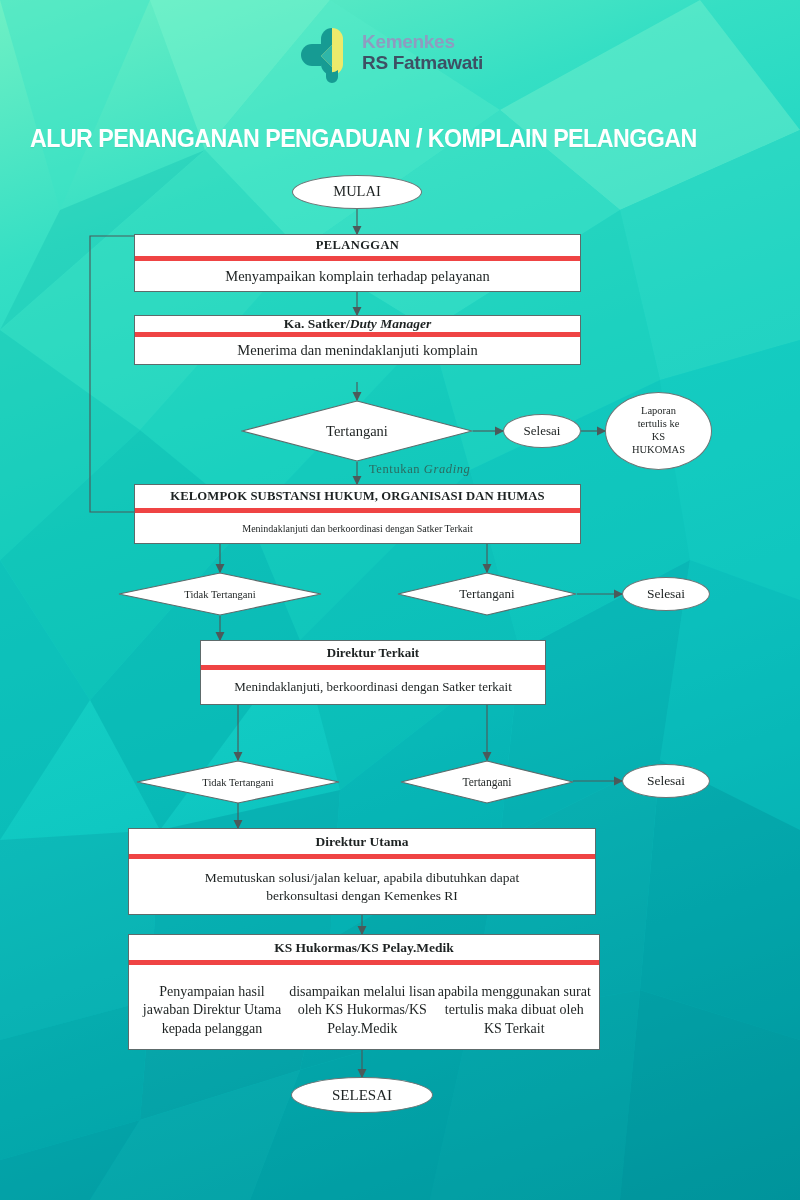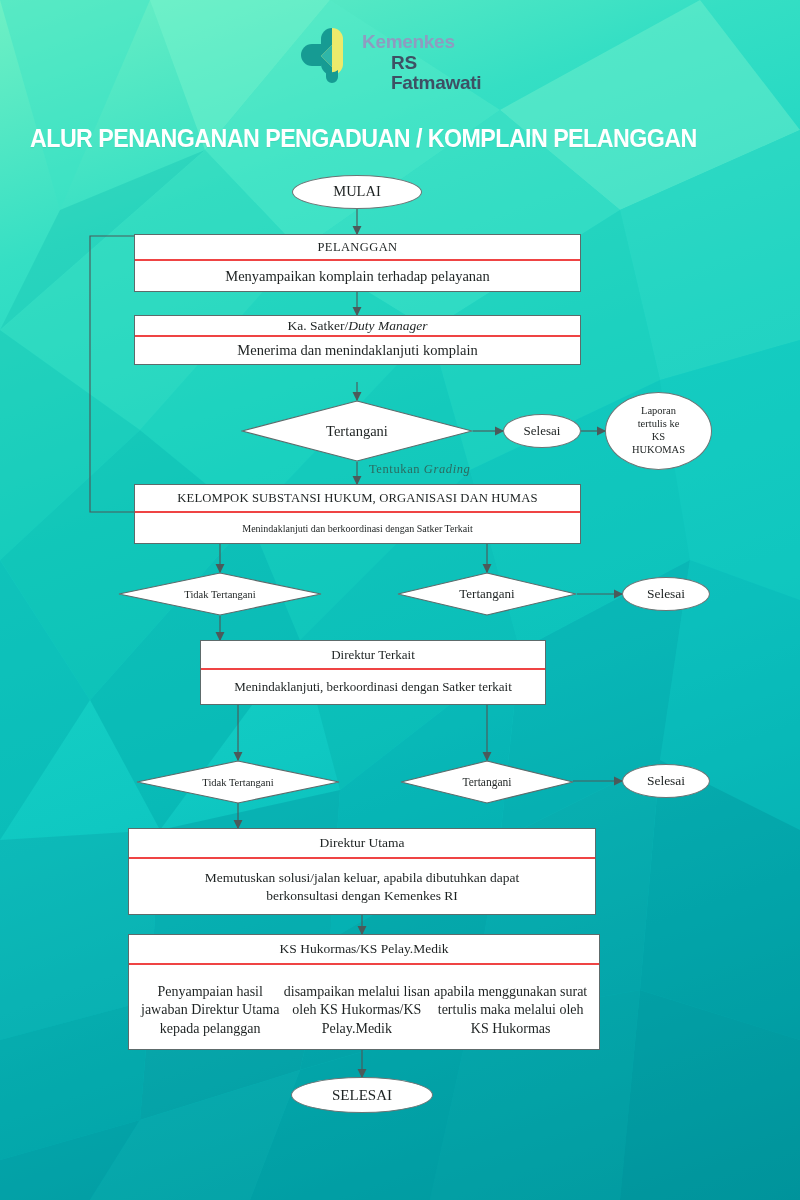--- a/index.html
+++ b/index.html
@@ -46,21 +46,20 @@
     font-weight: bold;
     color: #8e9cc0;
     letter-spacing: -0.3px;
   }
   #logo-text .l2 {
     display: block;
     font-size: 19px;
     font-weight: bold;
     color: #3e5064;
     letter-spacing: -0.3px;
-    margin-left: 29px;
   }
 
   #page-title {
     position: absolute;
     left: 30px; top: 124px;
     font-family: "Liberation Sans", sans-serif;
     font-weight: bold;
     font-size: 25px;
     color: #ffffff;
     letter-spacing: -0.6px;
@@ -74,23 +73,23 @@
   .node {
     position: absolute;
     box-sizing: border-box;
     background: #ffffff;
     border: 1px solid #5d6b6b;
     color: #1d2222;
   }
   .proc { display: flex; flex-direction: column; }
   .proc .hd {
     box-sizing: border-box;
-    border-bottom: 2px solid #ef4444;
+    border-bottom: 5px solid #ef4444;
     text-align: center;
-    font-weight: normal;
+    font-weight: bold;
     display: flex;
     align-items: center;
     justify-content: center;
   }
   .proc .bd {
     box-sizing: border-box;
     text-align: center;
     display: flex;
     align-items: center;
     justify-content: center;
@@ -338,21 +337,21 @@
       <div>Memutuskan solusi/jalan keluar, apabila dibutuhkan dapat</div>
       <div>berkonsultasi dengan Kemenkes RI</div>
     </div>
   </div>
 
   <div class="node proc" style="left:128px; top:934px; width:472px; height:116px;">
     <div class="hd" style="height:30px; font-size:13.5px;">KS Hukormas/KS Pelay.Medik</div>
     <div class="bd" style="flex:1; font-size:14px; flex-direction:row; justify-content:flex-start; padding-top:11px;">
       <div>Penyampaian hasil jawaban Direktur Utama kepada pelanggan</div>
       <div>disampaikan melalui lisan oleh KS Hukormas/KS Pelay.Medik</div>
-      <div>apabila menggunakan surat tertulis maka melalui oleh KS Hukormas</div>
+      <div>apabila menggunakan surat tertulis maka dibuat oleh KS Terkait</div>
     </div>
   </div>
 
   <div class="oval" style="left:291px; top:1077px; width:142px; height:36px; font-size:15px;">
     <span>SELESAI</span>
   </div>
 
 </div>
 
 </body></html>

